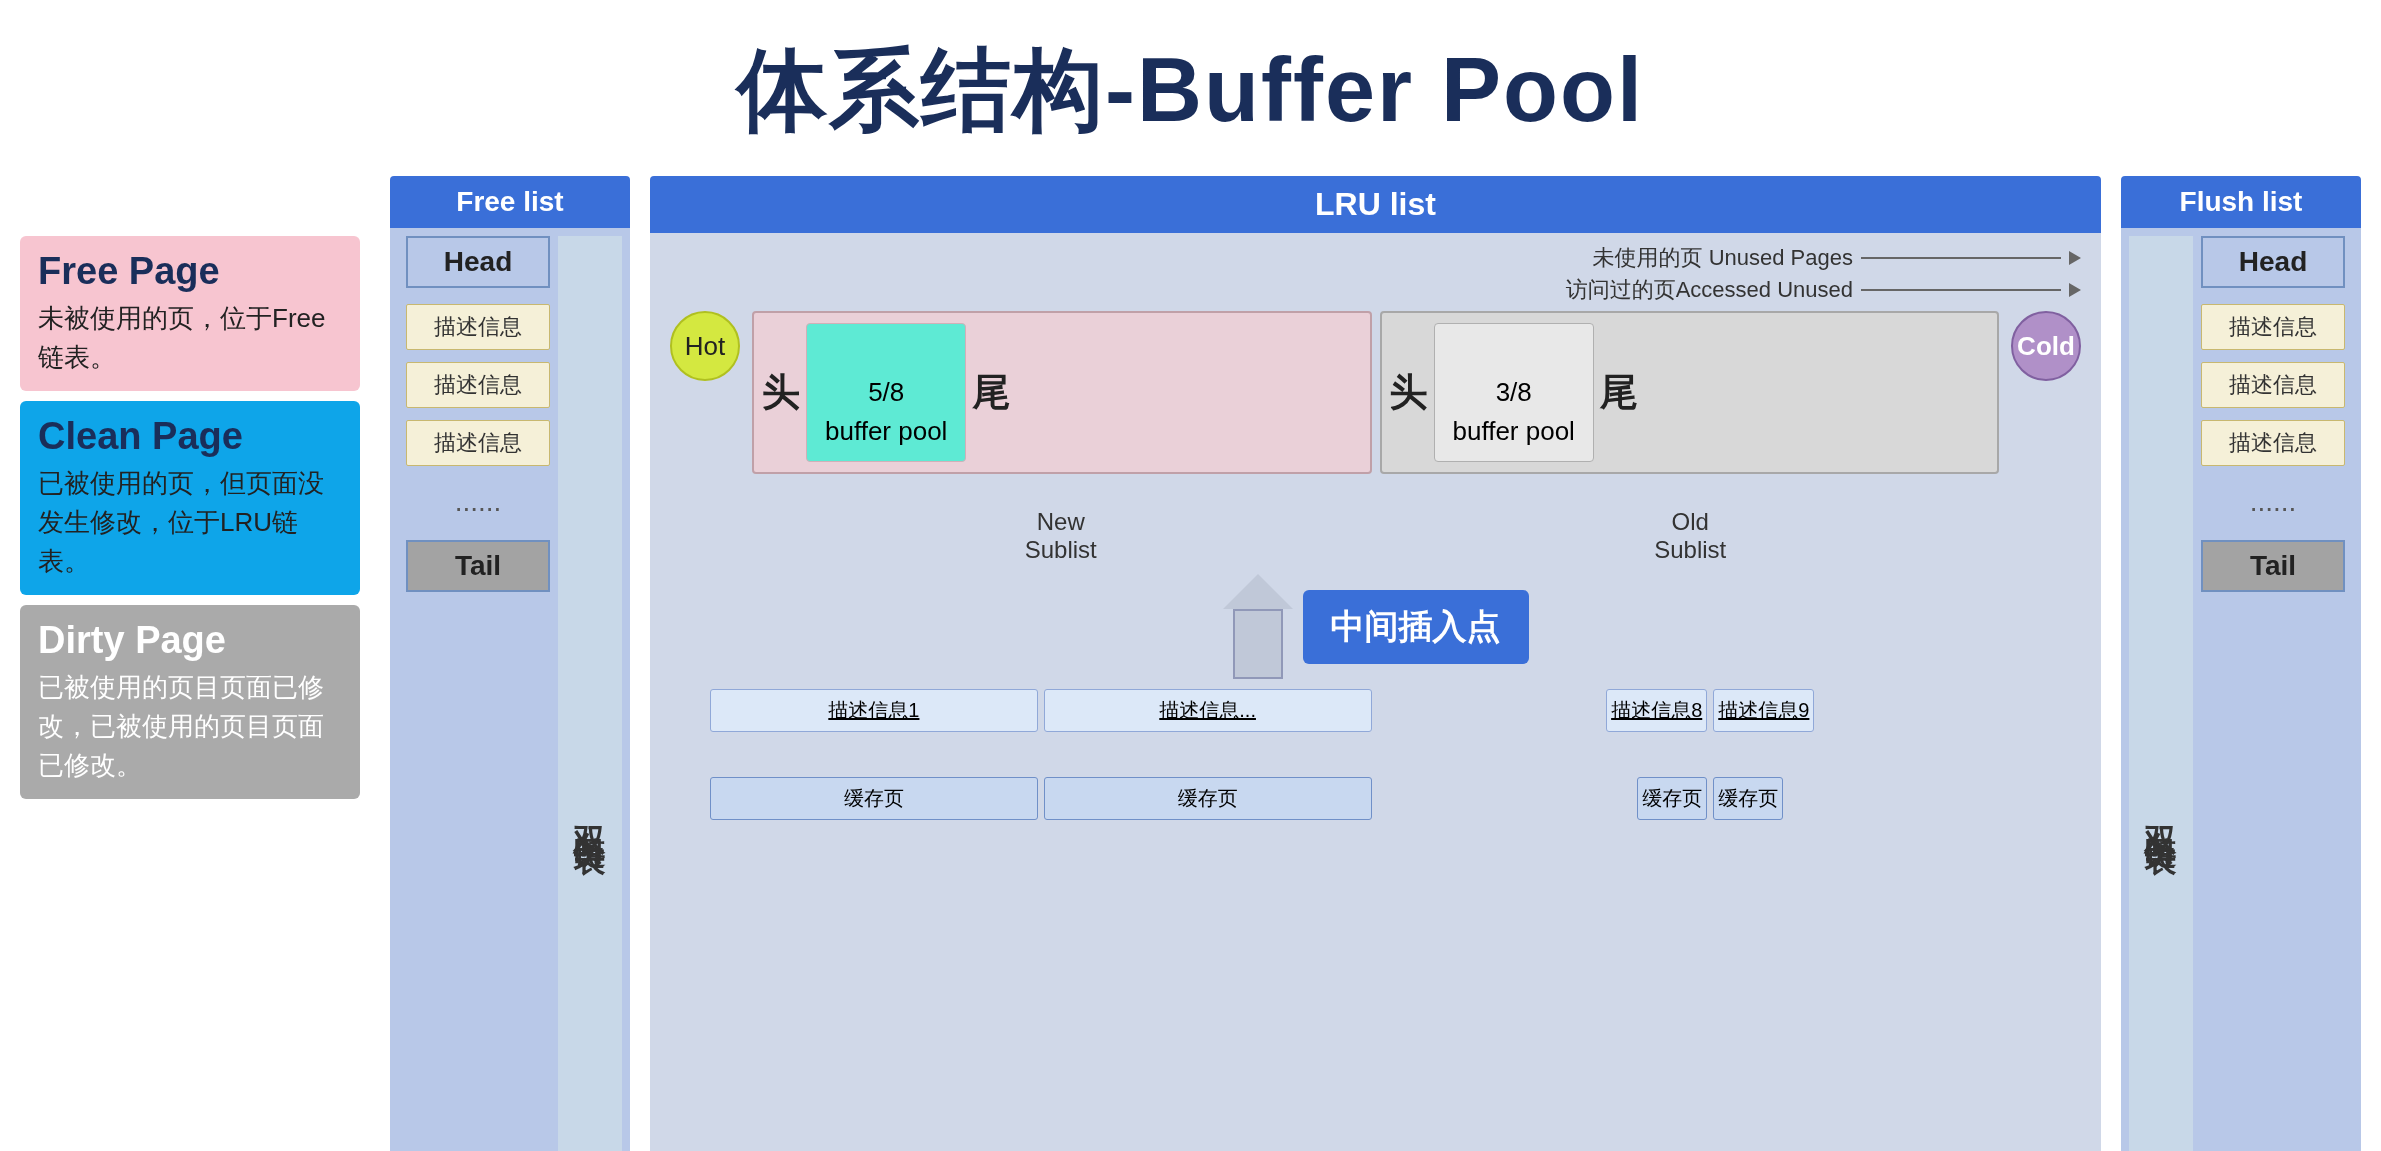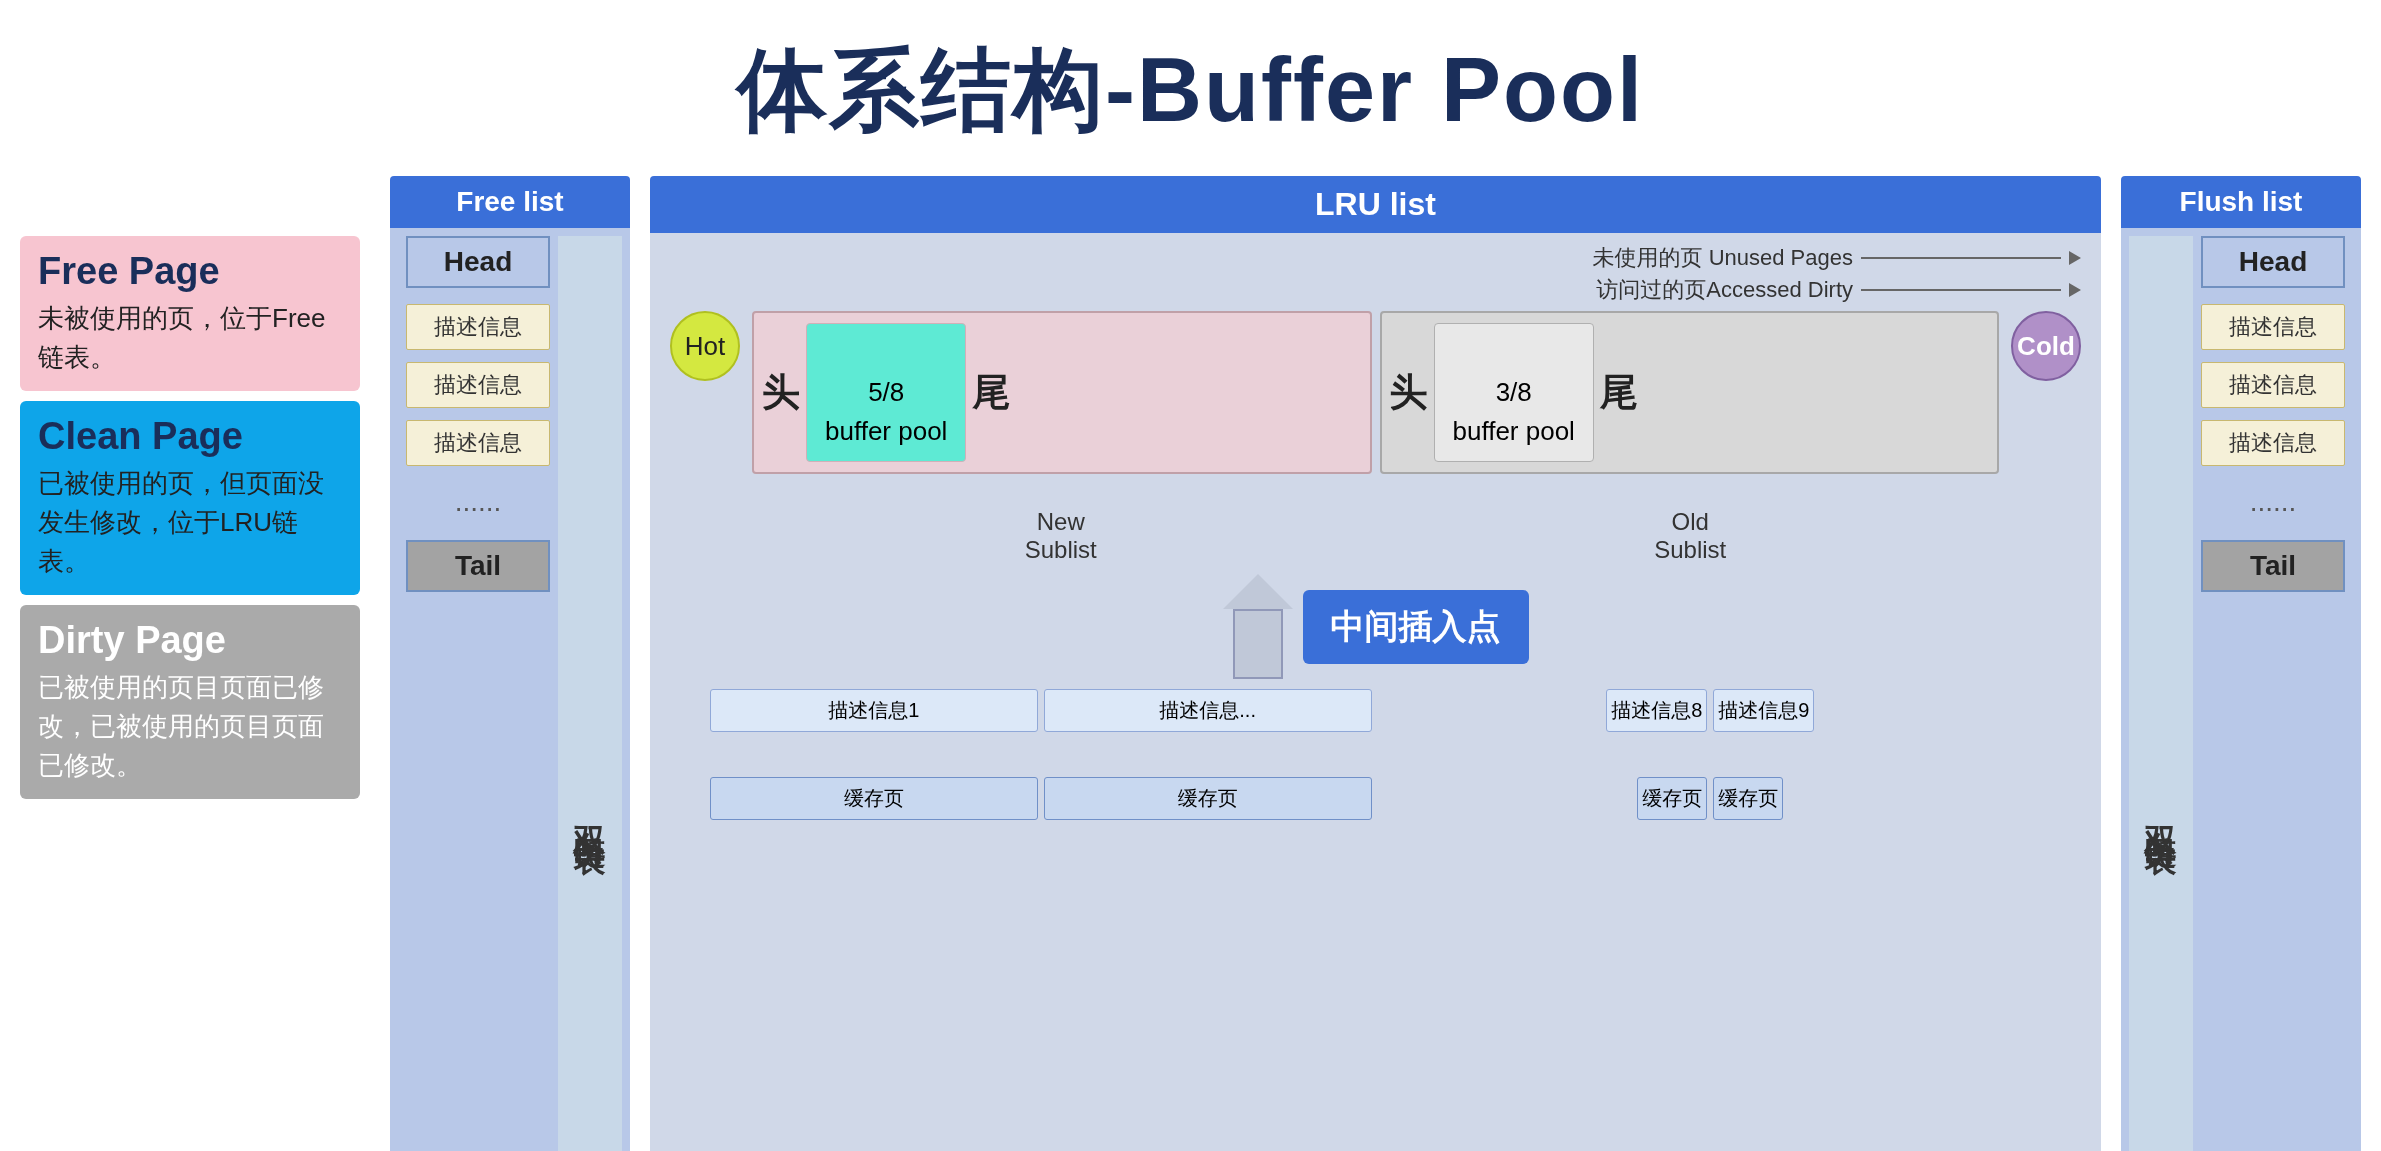--- a/index.html
+++ b/index.html
@@ -278,20 +278,21 @@
       border-radius: 6px;
     }
     .dd-box {
       background: #dce8f8;
       border: 1.5px solid #90a8d8;
       font-size: 20px;
       text-align: center;
       padding: 7px 4px;
       border-radius: 3px;
       flex: 1;
+      text-decoration: underline;
     }
     .dd-page {
       background: #c8d8f0;
       border: 1.5px solid #7090c8;
       font-size: 20px;
       text-align: center;
       padding: 7px 4px;
       border-radius: 3px;
       flex: 1;
       margin-top: 40px;
@@ -342,21 +343,21 @@
       <div class="lru-header-bar">LRU list</div>
       <div class="lru-body">
 
         <div class="lru-top-section">
           <div style="display:flex;flex-direction:row;align-items:center;justify-content:flex-end;gap:8px;margin-bottom:2px;">
             <div class="unused-label">未使用的页 Unused Pages</div>
             <div class="arrow-right-line"></div>
             <div class="arrow-right-head"></div>
           </div>
           <div style="display:flex;flex-direction:row;align-items:center;justify-content:flex-end;gap:8px;">
-            <div class="unused-label">访问过的页Accessed Dirty</div>
+            <div class="unused-label">访问过的页Accessed Unused</div>
             <div class="arrow-right-line"></div>
             <div class="arrow-right-head"></div>
           </div>
         </div>
 
         <div style="display:flex;flex-direction:row;gap:8px;align-items:flex-start;position:relative;margin-bottom:6px;">
 
           <div class="hot-badge" style="position:relative;left:0;top:0;margin-right:4px;">
             <span>Hot</span>
           </div>

